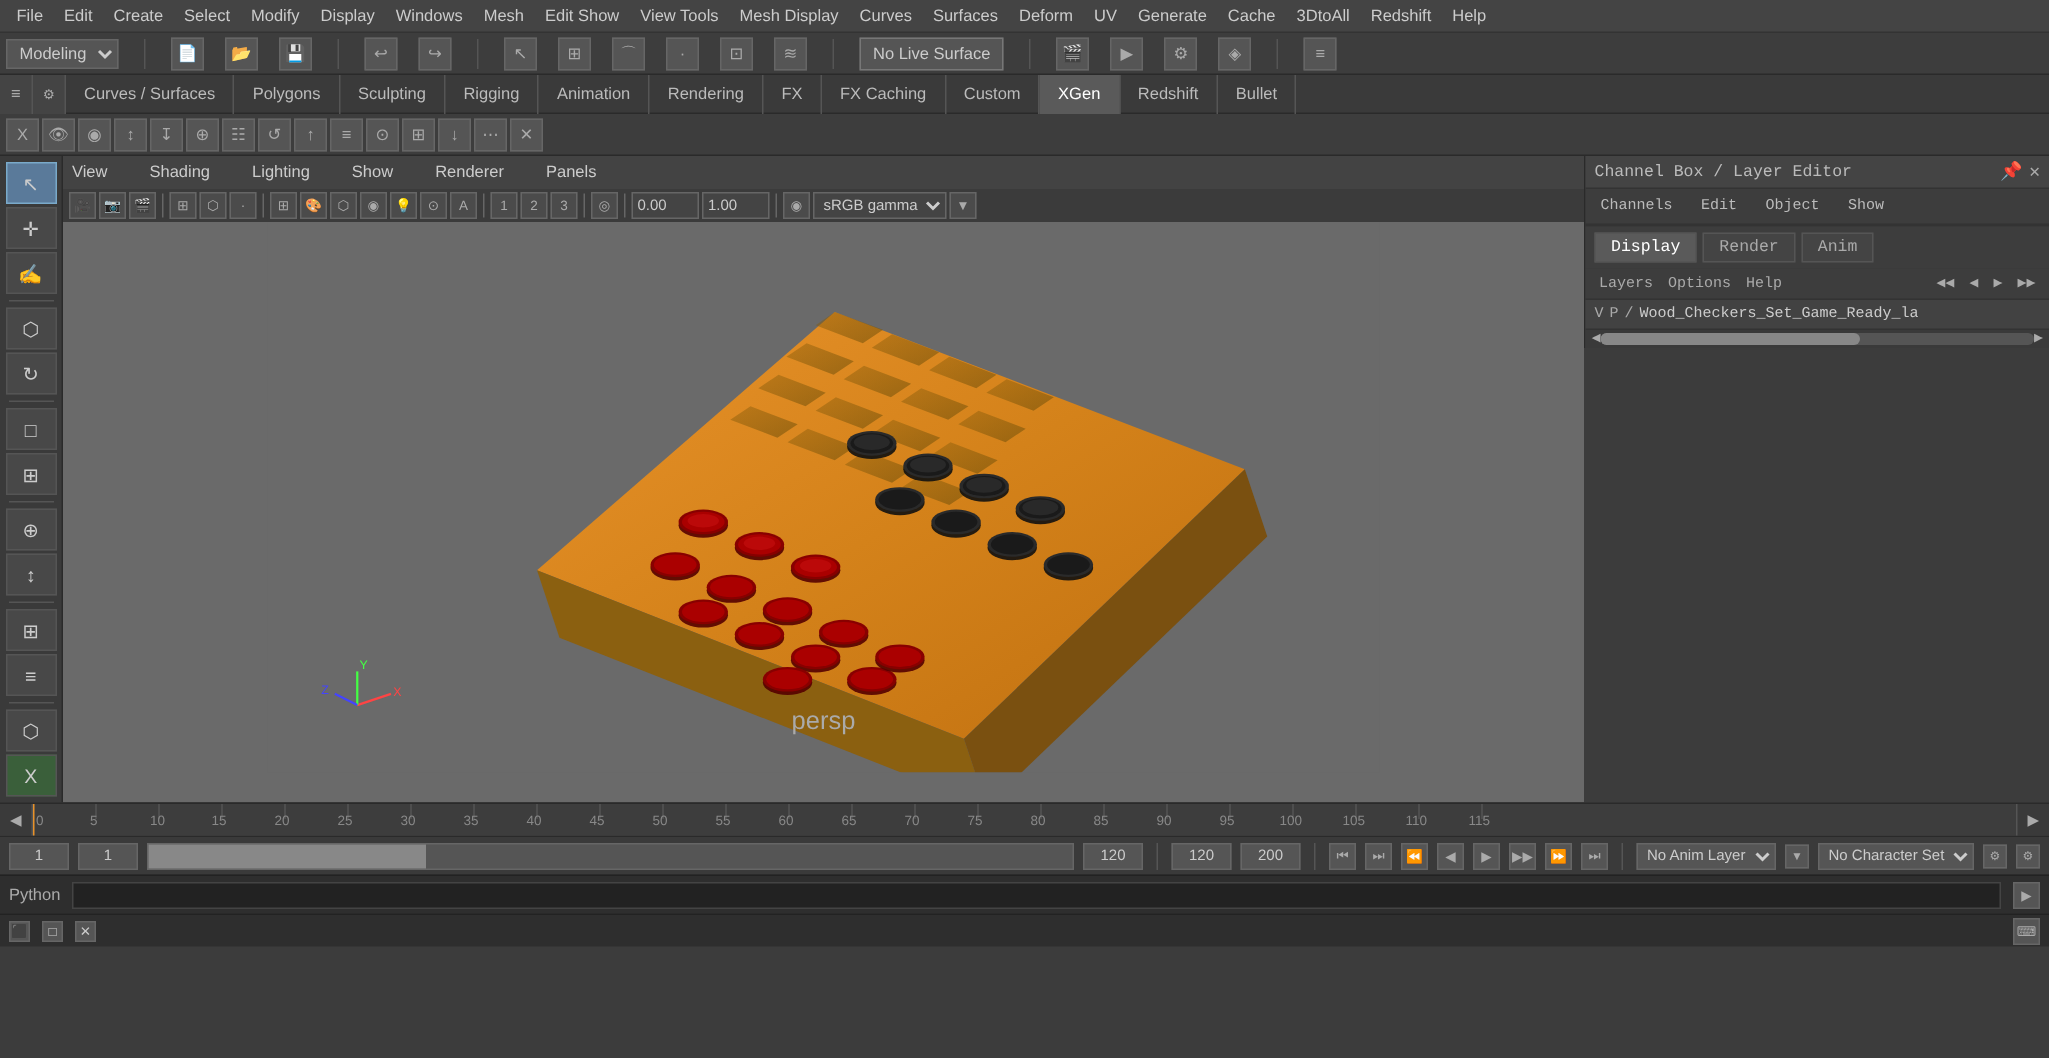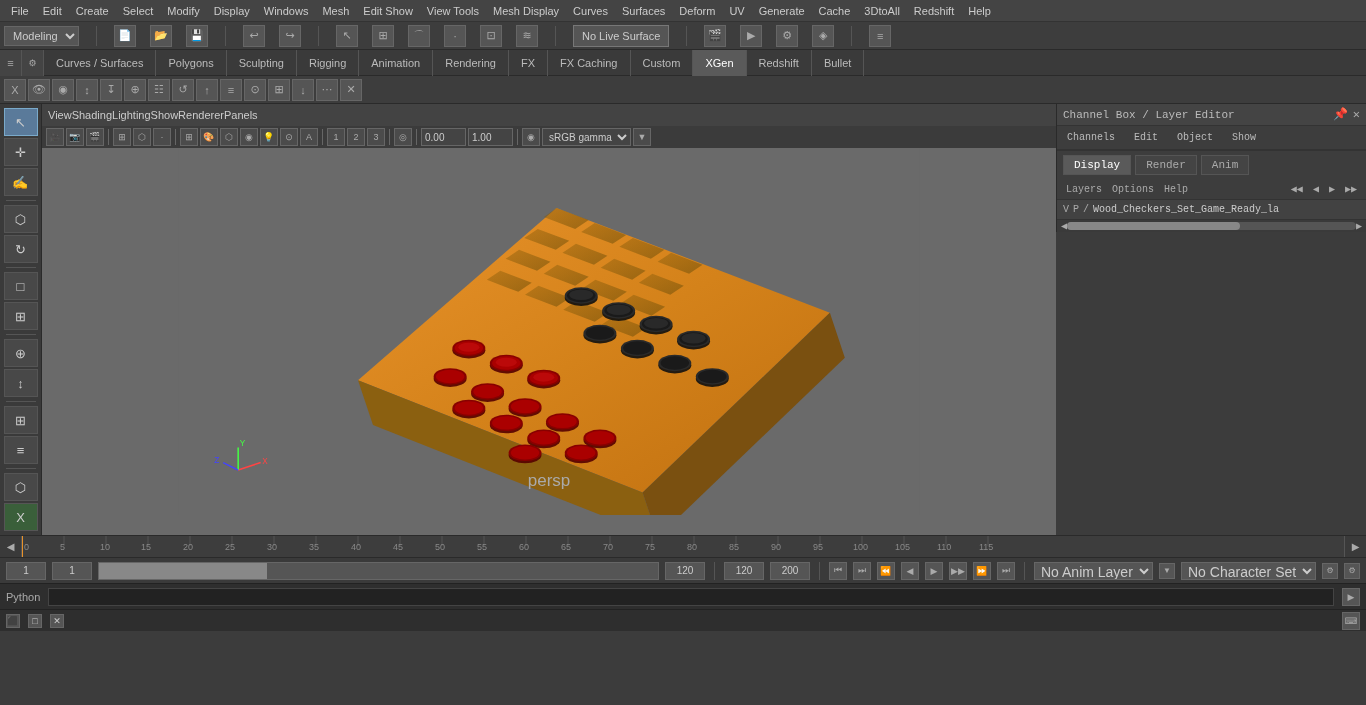--- a/index.html
+++ b/index.html
@@ -80,21 +80,21 @@
     .lt-icon.active { background: #5a7a9a; border-color: #7aaaca; }
     .lt-sep { width: 30px; height: 1px; background: #555; margin: 2px 0; }
 
     
     .viewport {
       flex: 1; background: #6a6a6a; position: relative; overflow: hidden;
     }
     .viewport-menubar {
       display: flex; align-items: center;
       background: rgba(60,60,60,0.85); height: 22px;
-      padding: 0 6px; gap: 0; position: absolute; top: 0; left: 0; right: 0; z-index: 10;
+      padding: 0 6px; gap: 28px; position: absolute; top: 0; left: 0; right: 0; z-index: 10;
     }
     .viewport-menu-item {
       color: #ccc; font-size: 11px; cursor: pointer;
     }
     .viewport-toolbar {
       display: flex; align-items: center;
       background: rgba(50,50,50,0.85); height: 22px;
       padding: 0 4px; gap: 2px; position: absolute; top: 22px; left: 0; right: 0; z-index: 10;
     }
     .vt-icon {
@@ -146,21 +146,21 @@
     }
     .bb-slider {
       flex: 1; height: 18px; background: #555; border: 1px solid #666;
       position: relative; cursor: pointer;
     }
     .bb-slider-fill {
       height: 100%; background: #888; width: 30%;
     }
     .bb-select {
       background: #555; border: 1px solid #666; color: #ccc;
-      height: 18px; font-size: 14px; padding: 0 2px;
+      height: 18px; font-size: 10px; padding: 0 2px;
     }
 
     
     .right-panel {
       width: 310px; background: #3a3a3a;
       border-left: 1px solid #2a2a2a;
       display: flex; flex-direction: column; font-family: Liberation Mono, monospace;
     }
     .rp-header {
       display: flex; align-items: center; justify-content: space-between;

